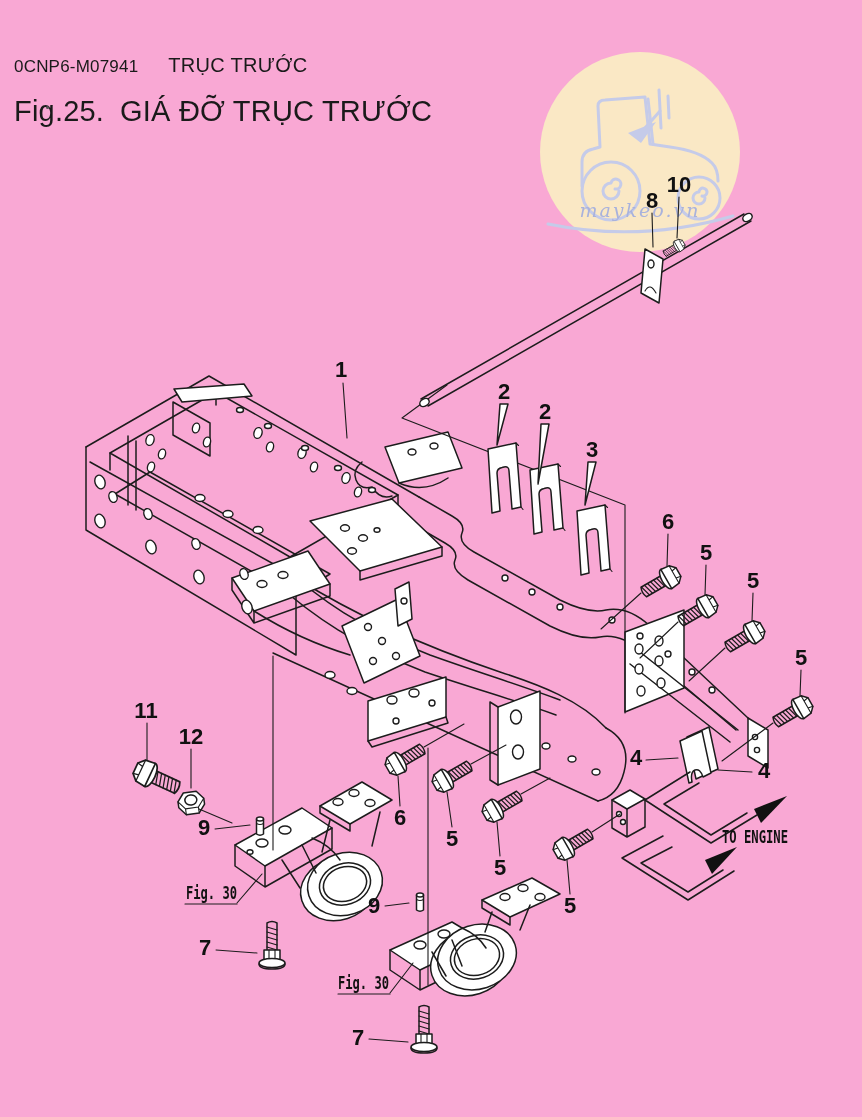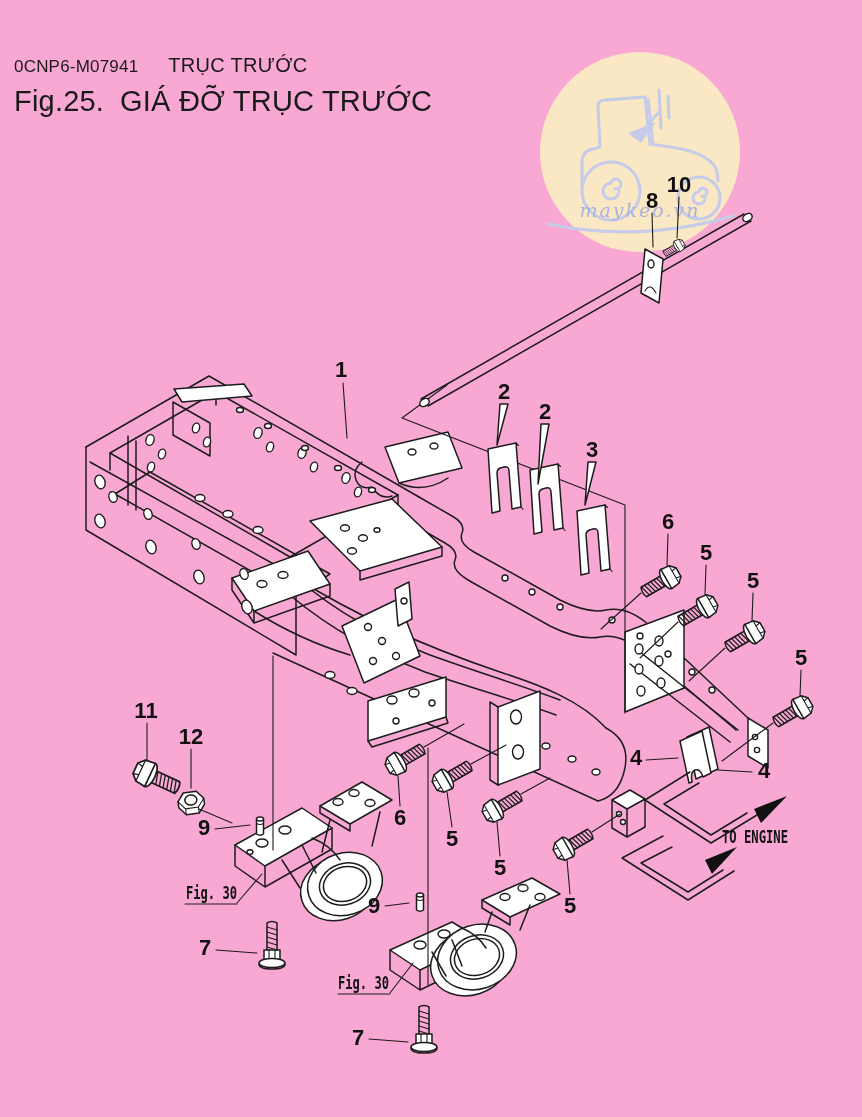--- a/index.html
+++ b/index.html
@@ -2,21 +2,21 @@
 <html><head>
 <meta charset="utf-8">
 <style>
   html,body{margin:0;padding:0;background:#ffffff;}
   #page{position:relative;width:862px;height:1117px;background:#f9a8d4;overflow:hidden;
         font-family:"Liberation Sans",sans-serif;color:#1a1a1a;padding-left:48px;}
   #header{position:absolute;left:14px;top:6px;}
   .h-top{display:flex;align-items:baseline;}
   .doc-code{font-size:17px;letter-spacing:0.2px;}
   .sec-title{font-size:20px;margin-left:30px;letter-spacing:0.3px;margin-top:48px;}
-  .h-fig{font-size:29px;margin-top:8px;letter-spacing:0.2px;}
+  .h-fig{font-size:29px;margin-top:18px;letter-spacing:0.2px;}
   .h-fig .gap{display:inline-block;width:16px;}
   #tiny-dot{position:absolute;left:46px;top:106px;width:3px;height:3px;background:#555;border-radius:50%;}
   svg{position:absolute;left:0;top:0;}
   .ln{stroke:#1c1c1c;fill:none;stroke-width:1.5;stroke-linecap:round;stroke-linejoin:round;}
   .thin{stroke-width:1.1;}
   .wh{fill:#ffffff;stroke:#1c1c1c;stroke-width:1.5;stroke-linejoin:round;}
   .hole{fill:#ffffff;stroke:#1c1c1c;stroke-width:1.4;}
   .num{font-family:"Liberation Sans",sans-serif;font-size:22px;font-weight:700;fill:#111;text-anchor:middle;}
   .cad{font-family:"DejaVu Sans Mono",monospace;font-weight:700;fill:#111;}
   .blk{fill:#111;stroke:none;}

